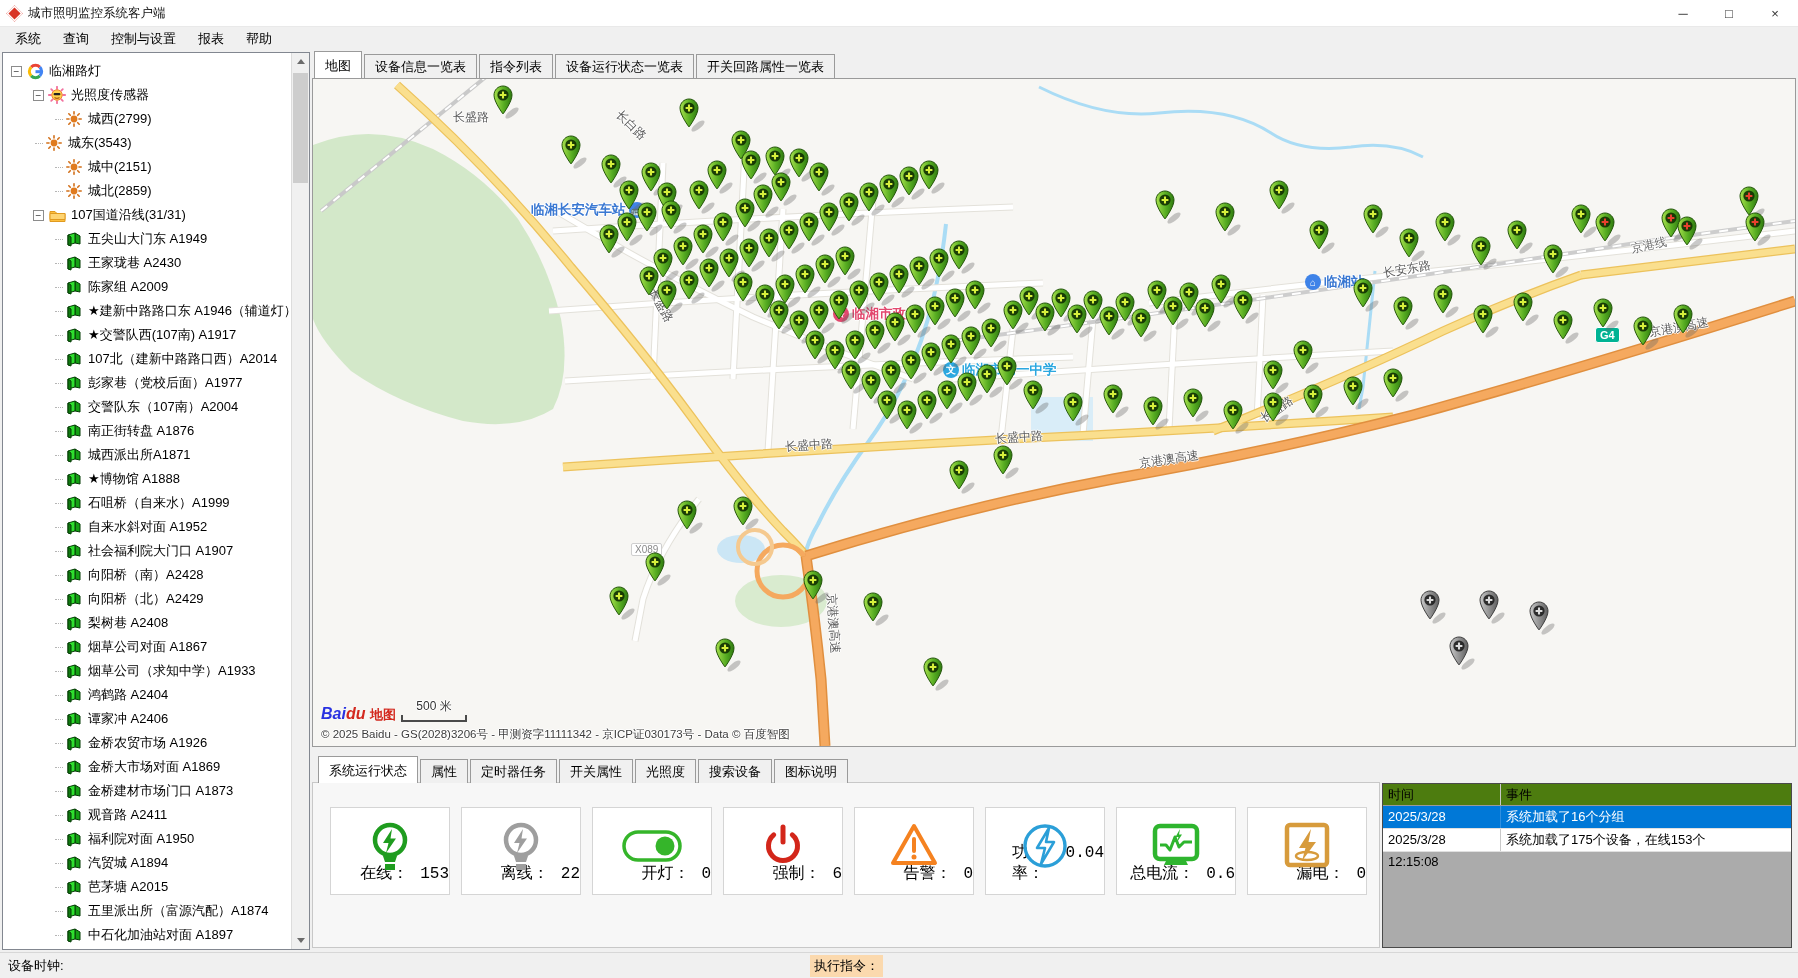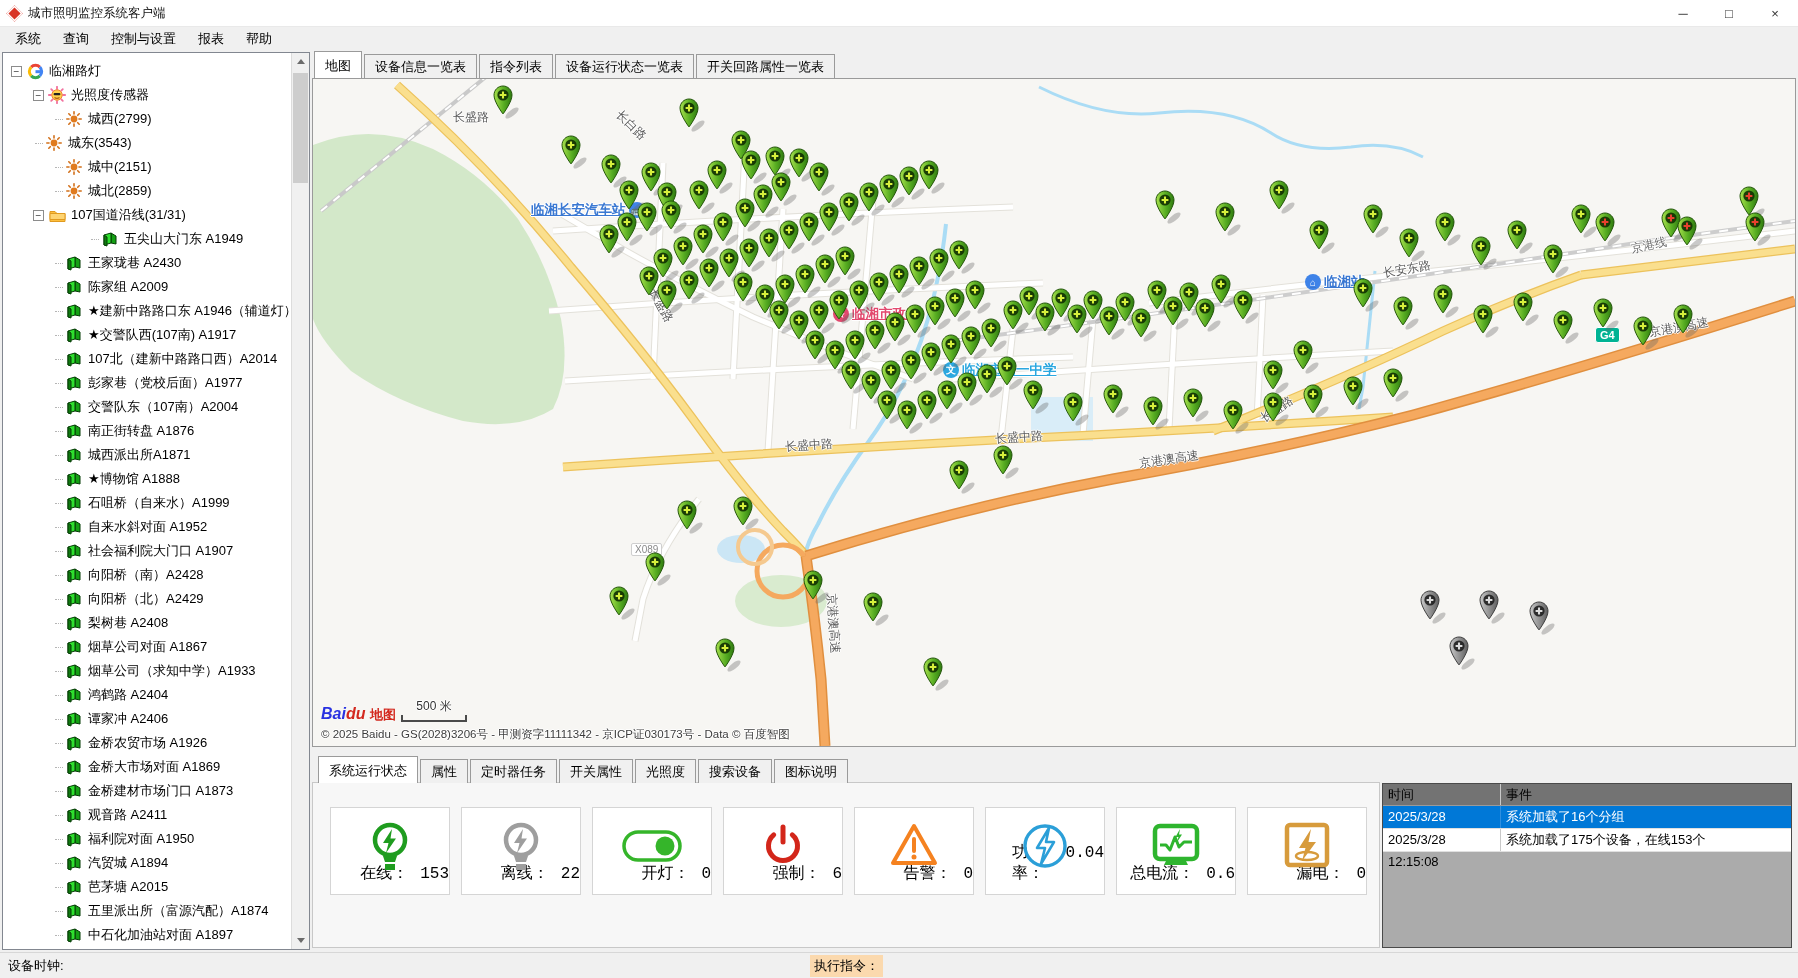--- a/index.html
+++ b/index.html
@@ -41,21 +41,21 @@
        margin-right:2px;font-size:13px;height:16px;line-height:16px;cursor:pointer;}
   .tab.active{background:#fff;padding-top:6px;height:17px;position:relative;z-index:3;}
   
   .map-panel{position:absolute;left:312px;top:78px;width:1484px;height:669px;background:#f7f6f3;
              border:1px solid #9a9a9a;box-sizing:border-box;overflow:hidden;}
   .map-canvas,.marker-layer{position:absolute;left:0;top:0;}
   .map-label{position:absolute;font-size:12px;color:#5a5a5a;white-space:nowrap;
              text-shadow:1px 0 0 #fff,-1px 0 0 #fff,0 1px 0 #fff,0 -1px 0 #fff;}
   .map-label.rail{color:#6e6e6e;}
   .poi{position:absolute;display:flex;align-items:center;gap:3px;font-size:13.5px;font-weight:bold;white-space:nowrap;
-       text-shadow:1px 0 0 #fff,-1px 0 0 #fff,0 1px 0 #fff,0 -1px 0 #fff;text-decoration:underline;}
+       text-shadow:1px 0 0 #fff,-1px 0 0 #fff,0 1px 0 #fff,0 -1px 0 #fff;}
   .poi-ic{width:16px;height:16px;border-radius:50%;display:inline-flex;align-items:center;justify-content:center;
           color:#fff;font-size:10px;font-weight:bold;flex:none;text-shadow:none;}
   .badge-g4{position:absolute;background:#00b394;color:#fff;font-size:11px;font-weight:bold;
             padding:1px 4px;border-radius:3px;border:1px solid #fff;}
   .badge-x{position:absolute;background:#fff;color:#8a8a8a;font-size:10px;padding:0 3px;
            border-radius:2px;border:1px solid #cfcfcf;}
   .map-attrib{position:absolute;left:8px;bottom:4px;font-size:11.5px;color:#3c3c3c;
               text-shadow:1px 0 0 #fff,-1px 0 0 #fff,0 1px 0 #fff,0 -1px 0 #fff;}
   .baidu-logo{position:absolute;left:8px;bottom:22px;font-size:16px;font-weight:bold;font-style:italic;}
   .bl-bai{color:#2932e1;} .bl-du{color:#d3281e;} .bl-map{color:#d3281e;font-size:13px;font-style:normal;}
@@ -65,21 +65,21 @@
   
   .bottom-panel-bg{position:absolute;left:312px;top:782px;width:1068px;height:166px;background:#f7f7f7;
                    border:1px solid #c8c8c8;box-sizing:border-box;}
   .card{position:absolute;width:120px;height:88px;background:#fff;border:1px solid #d5d5d5;box-sizing:border-box;
         display:flex;flex-direction:column;align-items:flex-end;justify-content:flex-end;padding-bottom:10px;font-family:Liberation Mono, monospace;}
   .card-icon{position:absolute;top:12px;left:0;width:100%;display:flex;justify-content:center;}
   .card-text{font-size:16px;display:flex;gap:12px;align-items:baseline;}
   
   .event-log{position:absolute;left:1382px;top:783px;width:410px;height:165px;background:#ababab;
              border:1px solid #4a4a4a;box-sizing:border-box;font-size:13px;}
-  .el-header{display:flex;background:#737373;border-bottom:1px solid #9a9a9a;height:21px;line-height:21px;}
+  .el-header{display:flex;background:#4d7c0f;border-bottom:1px solid #9a9a9a;height:21px;line-height:21px;}
   .el-c1{width:118px;padding-left:5px;border-right:1px solid #c9c9c9;box-sizing:border-box;flex:none;}
   .el-c2{flex:1;padding-left:5px;}
   .el-row{display:flex;background:#fff;height:22px;line-height:22px;border-bottom:1px solid #e0e0e0;}
   .el-row.sel{background:#0078d7;color:#fff;}
   .el-row.sel .el-c1{border-right-color:#2f8fe0;}
   
   .statusbar{position:absolute;left:0;top:952px;width:1798px;height:26px;background:#f0f0f0;
              border-top:1px solid #d7d7d7;display:flex;align-items:center;}
   .sb-clock{margin-left:8px;}
   .sb-exec{position:absolute;left:810px;background:#fbd9ae;padding:2px 4px;}
@@ -223,21 +223,21 @@
         <div class="tree-row" style="padding-left: 30px;">
           <span class="tw-exp">−</span>
           <span class="tw-icon">
             <svg width="17" height="15" viewBox="0 0 17 15">
               <path d="M1,3.5 h5 l2,2 h8 v8 h-15 Z" fill="#fdbf3e" stroke="#e09a20"></path>
               <path d="M1,5.5 h15 v6 h-15 Z" fill="#fed472" stroke="#e09a20"></path>
             </svg>
           </span>
           <span class="tw-label">107国道沿线(31/31)</span>
         </div>
-        <div class="tree-row" style="padding-left: 52px; margin-left: 36px;">
+        <div class="tree-row" style="padding-left: 52px;">
           <span class="tw-stub"></span>
           <span class="tw-icon">
             <svg width="16" height="17" viewBox="0 0 16 17">
               <polygon points="9,2 14,5 14,13 9,12" fill="#14a014" stroke="#053d05"></polygon>
               <polygon points="2,4 9,2 9,12 2,14" fill="#2ee02e" stroke="#053d05"></polygon>
               <polygon points="2,4 5,6 5,15 2,14" fill="#0f7a0f" stroke="#053d05"></polygon>
             </svg>
           </span>
           <span class="tw-label">五尖山大门东 A1949</span>
         </div>

